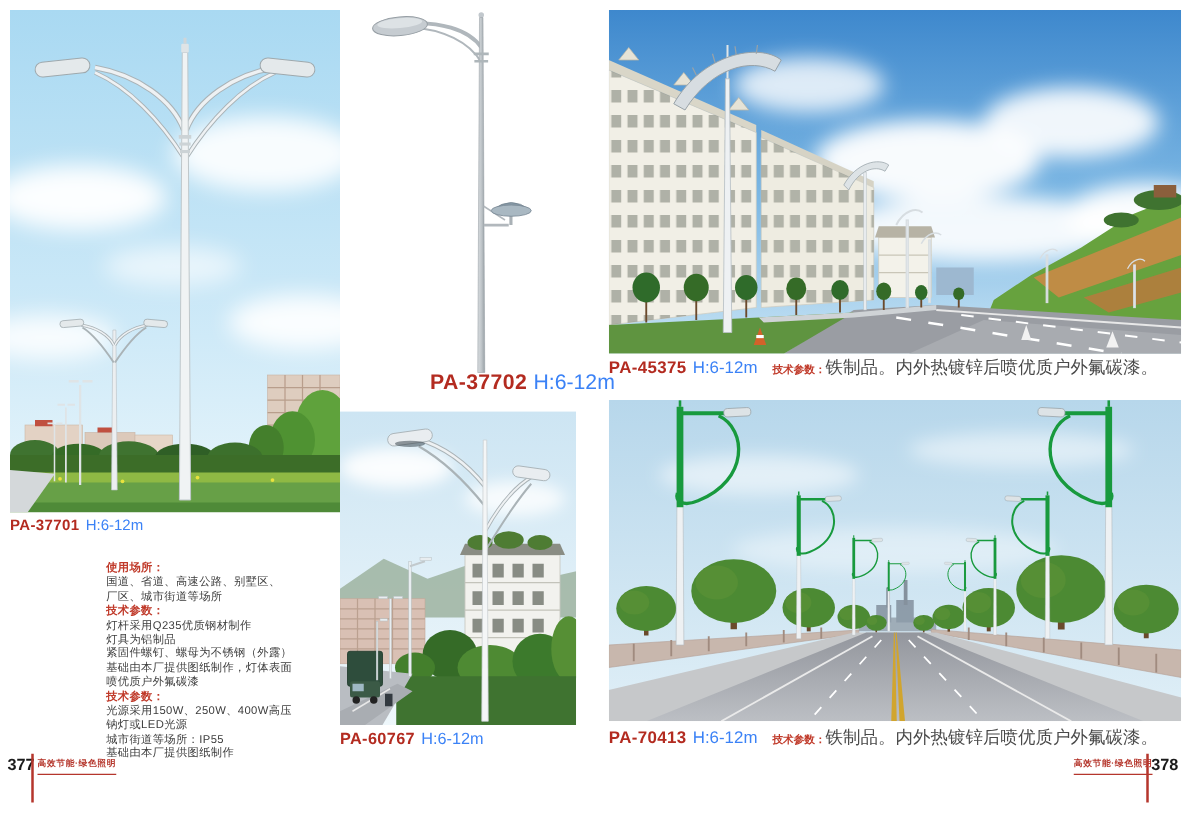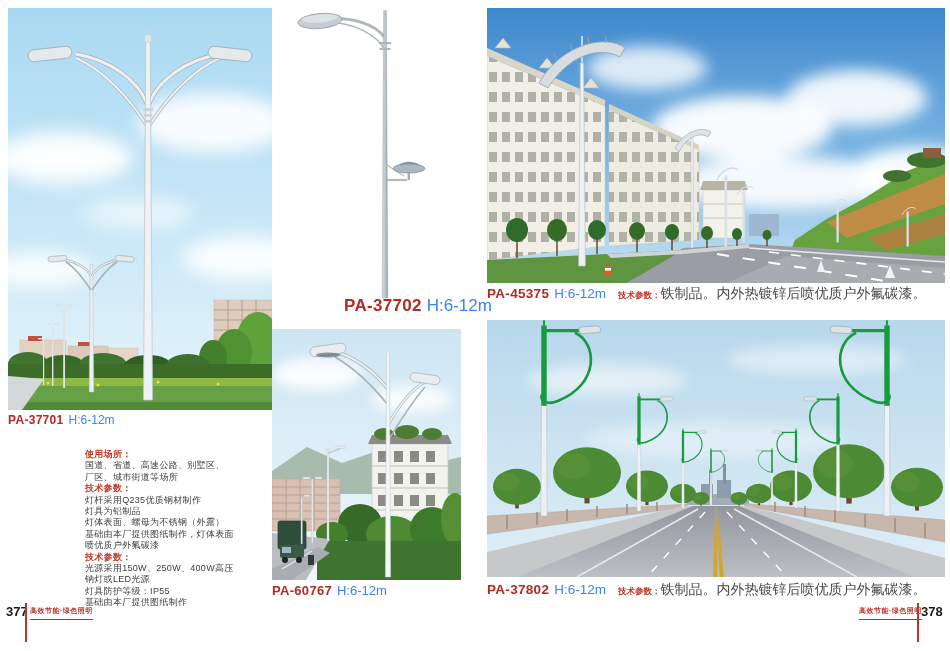--- a/index.html
+++ b/index.html
@@ -470,37 +470,37 @@
   <div class="cap cap-b">
     <span class="code">PA-37702</span><span class="size">H:6-12m</span>
   </div>
   <div class="cap cap-c">
     <span class="code">PA-60767</span><span class="size">H:6-12m</span>
   </div>
   <div class="cap cap-d">
     <span class="code">PA-45375</span><span class="size">H:6-12m</span><span class="tech-label">技术参数：</span><span class="tech-text">铁制品。内外热镀锌后喷优质户外氟碳漆。</span>
   </div>
   <div class="cap cap-e">
-    <span class="code">PA-37802</span><span class="size">H:6-12m</span><span class="tech-label">技术参数：</span><span class="tech-text">铁制品。内外热镀锌后喷优质户外氟碳漆。</span>
+    <span class="code">PA-70413</span><span class="size">H:6-12m</span><span class="tech-label">技术参数：</span><span class="tech-text">铁制品。内外热镀锌后喷优质户外氟碳漆。</span>
   </div>
 
   <section class="specs">
     <div class="sh">使用场所：</div>
     <div class="sl">国道、省道、高速公路、别墅区、</div>
     <div class="sl">厂区、城市街道等场所</div>
     <div class="sh">技术参数：</div>
     <div class="sl">灯杆采用Q235优质钢材制作</div>
     <div class="sl">灯具为铝制品</div>
-    <div class="sl">灯体表面、螺母为不锈钢（外露）</div>
+    <div class="sl">紧固件螺钉、螺母为不锈钢（外露）</div>
     <div class="sl">基础由本厂提供图纸制作，灯体表面</div>
     <div class="sl">喷优质户外氟碳漆</div>
     <div class="sh">技术参数：</div>
     <div class="sl">光源采用150W、250W、400W高压</div>
     <div class="sl">钠灯或LED光源</div>
-    <div class="sl">灯具防护等级：IP55</div>
+    <div class="sl">城市街道等场所：IP55</div>
     <div class="sl">基础由本厂提供图纸制作</div>
   </section>
 
   <span class="pnum pnum-l">377</span>
   <span class="vline vline-l"></span>
   <span class="slogan slogan-l">高效节能·绿色照明</span>
 
   <span class="slogan slogan-r">高效节能·绿色照明</span>
   <span class="vline vline-r"></span>
   <span class="pnum pnum-r">378</span>

